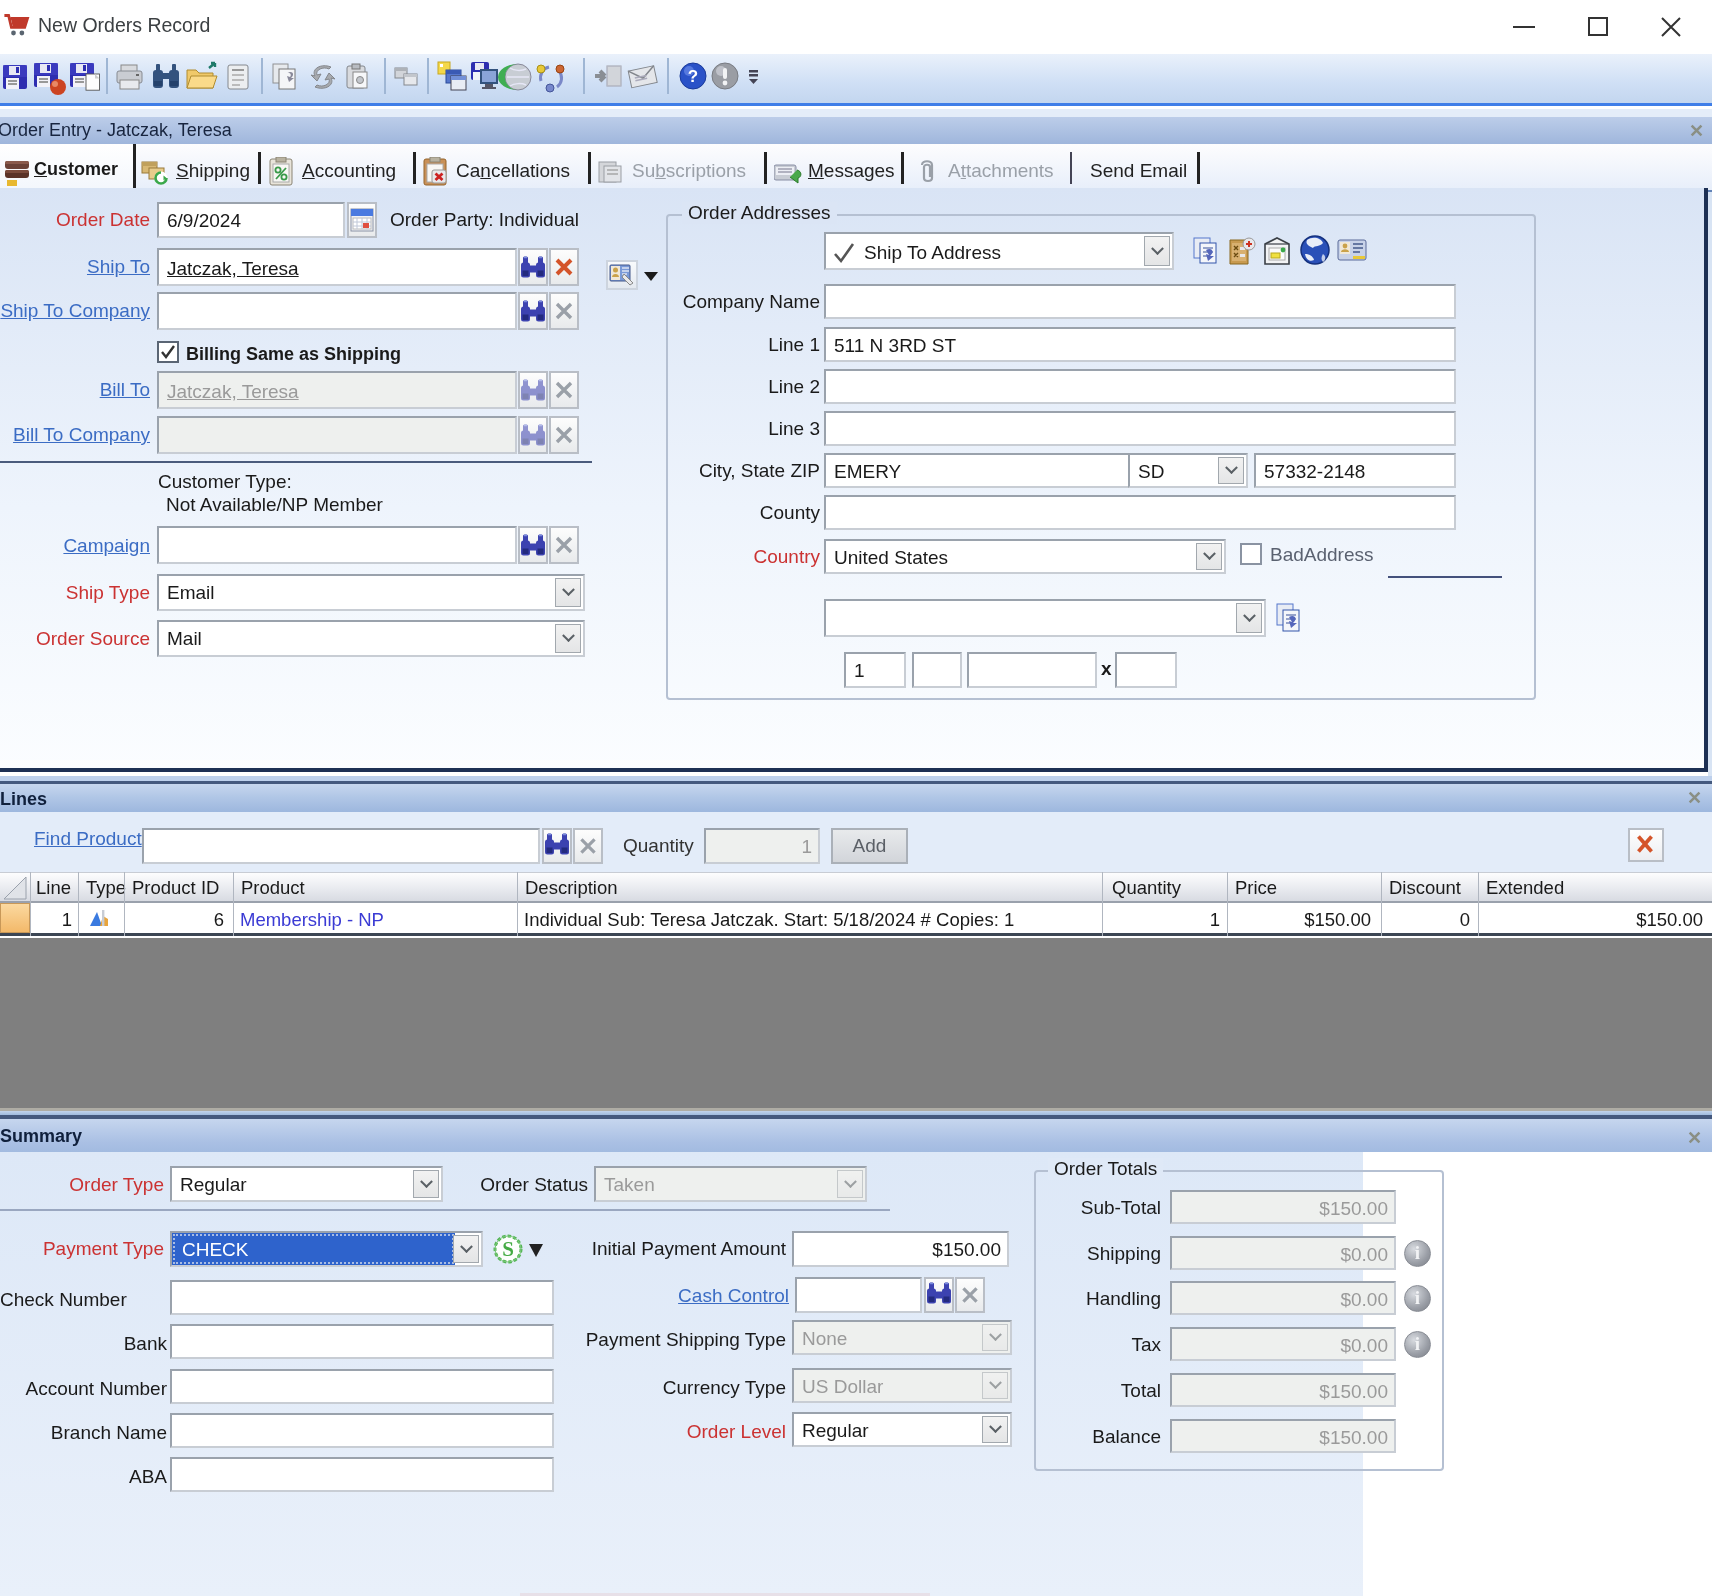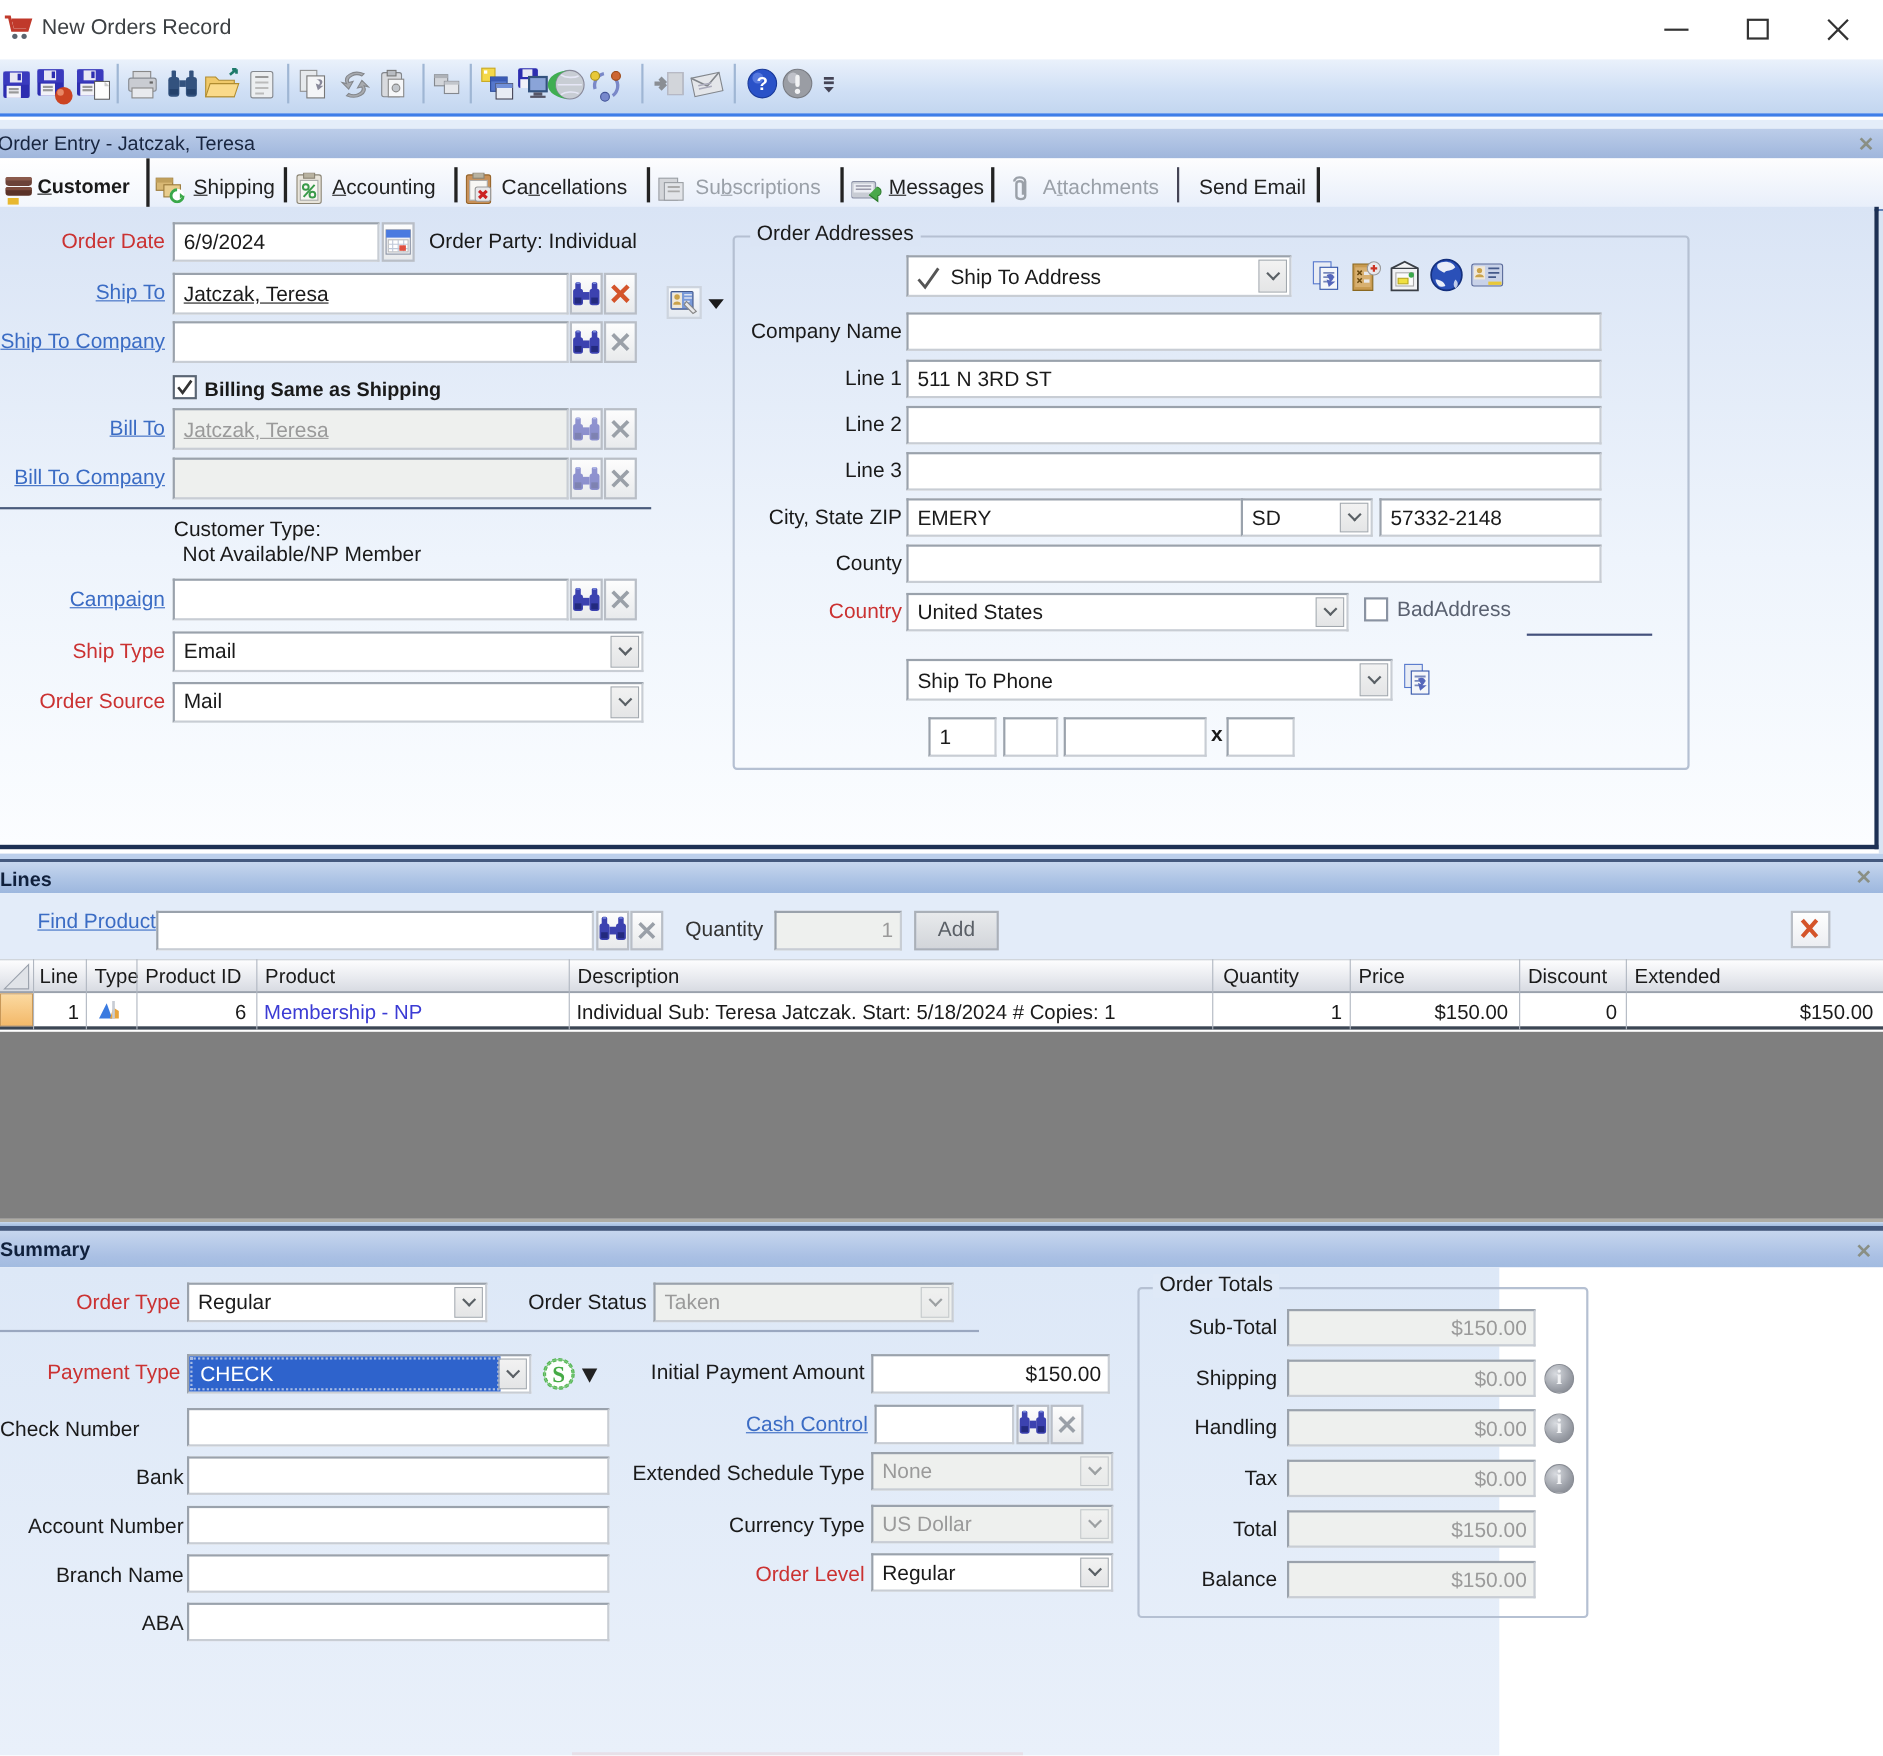--- a/index.html
+++ b/index.html
@@ -489,21 +489,20 @@
       <div class="v">United States</div>
       <div class="ddarrow">
         <div class="chev"></div>
       </div>
     </div>
   <div class="abs" style="left:1240px;top:355px;width:22px;height:22px;background:#fff;border:2px solid #8a93a2;"></div>
   <div class="lbl" style="left:1270px;top:356px;color:#5a6170;">BadAddress</div>
   <div class="abs" style="left:1388px;top:388px;width:114px;height:2px;background:#44517c;"></div>
 
   <div class="inp" style="left:824px;top:411px;width:442px;height:38px;">
-      <div class="v" style="padding-top:8px;">Ship To Phone</div>
       <div class="ddarrow">
         <div class="chev"></div>
       </div>
     </div>
   <svg class="abs" style="left:1274px;top:414px;" width="32" height="32" viewBox="0 0 32 32">
       <rect x="3" y="2" width="16" height="21" fill="#e8ecf4" stroke="#5577cc"></rect>
       <rect x="9" y="8" width="16" height="21" fill="#f4f6fa" stroke="#3355aa"></rect>
       <path d="M12 13 h10 M12 17 h10 M12 21 h7" stroke="#7788bb" stroke-width="1.6"></path>
       <path d="M15 15 c6 -3 9 2 4 6 l4 0 l-6 5 l-2 -7 l3 1" fill="#5566bb"></path>
     </svg>
@@ -632,21 +631,21 @@
   <div class="inp" style="left:795px;top:125px;width:127px;height:36px;"></div>
   <div class="btn binoc" style="left:924px;top:125px;width:30px;height:36px;"><svg width="26" height="28" viewBox="0 0 26 27">
         <use href="#binocic"></use>
       </svg></div>
   <div class="btn" style="left:955px;top:125px;width:30px;height:36px;"><svg width="26" height="32" viewBox="0 0 26 34">
         <path d="M6 10 L20 24 M20 10 L6 24" stroke="#9aa0a8" stroke-width="3.4"></path>
       </svg></div>
 
   <div class="lbl" style="left:0;top:181px;width:167px;text-align:right;">Bank</div>
   <div class="inp" style="left:170px;top:172px;width:384px;height:35px;"></div>
-  <div class="lbl" style="left:500px;top:177px;width:286px;text-align:right;">Extended Schedule Type</div>
+  <div class="lbl" style="left:500px;top:177px;width:286px;text-align:right;">Payment Shipping Type</div>
   <div class="inp dis" style="left:792px;top:168px;width:220px;height:35px;">
       <div class="v">None</div>
       <div class="ddarrow" style="opacity:.55">
         <div class="chev"></div>
       </div>
     </div>
 
   <div class="lbl" style="left:0;top:226px;width:167px;text-align:right;">Account Number</div>
   <div class="inp" style="left:170px;top:217px;width:384px;height:35px;"></div>
   <div class="lbl" style="left:500px;top:225px;width:286px;text-align:right;">Currency Type</div>

